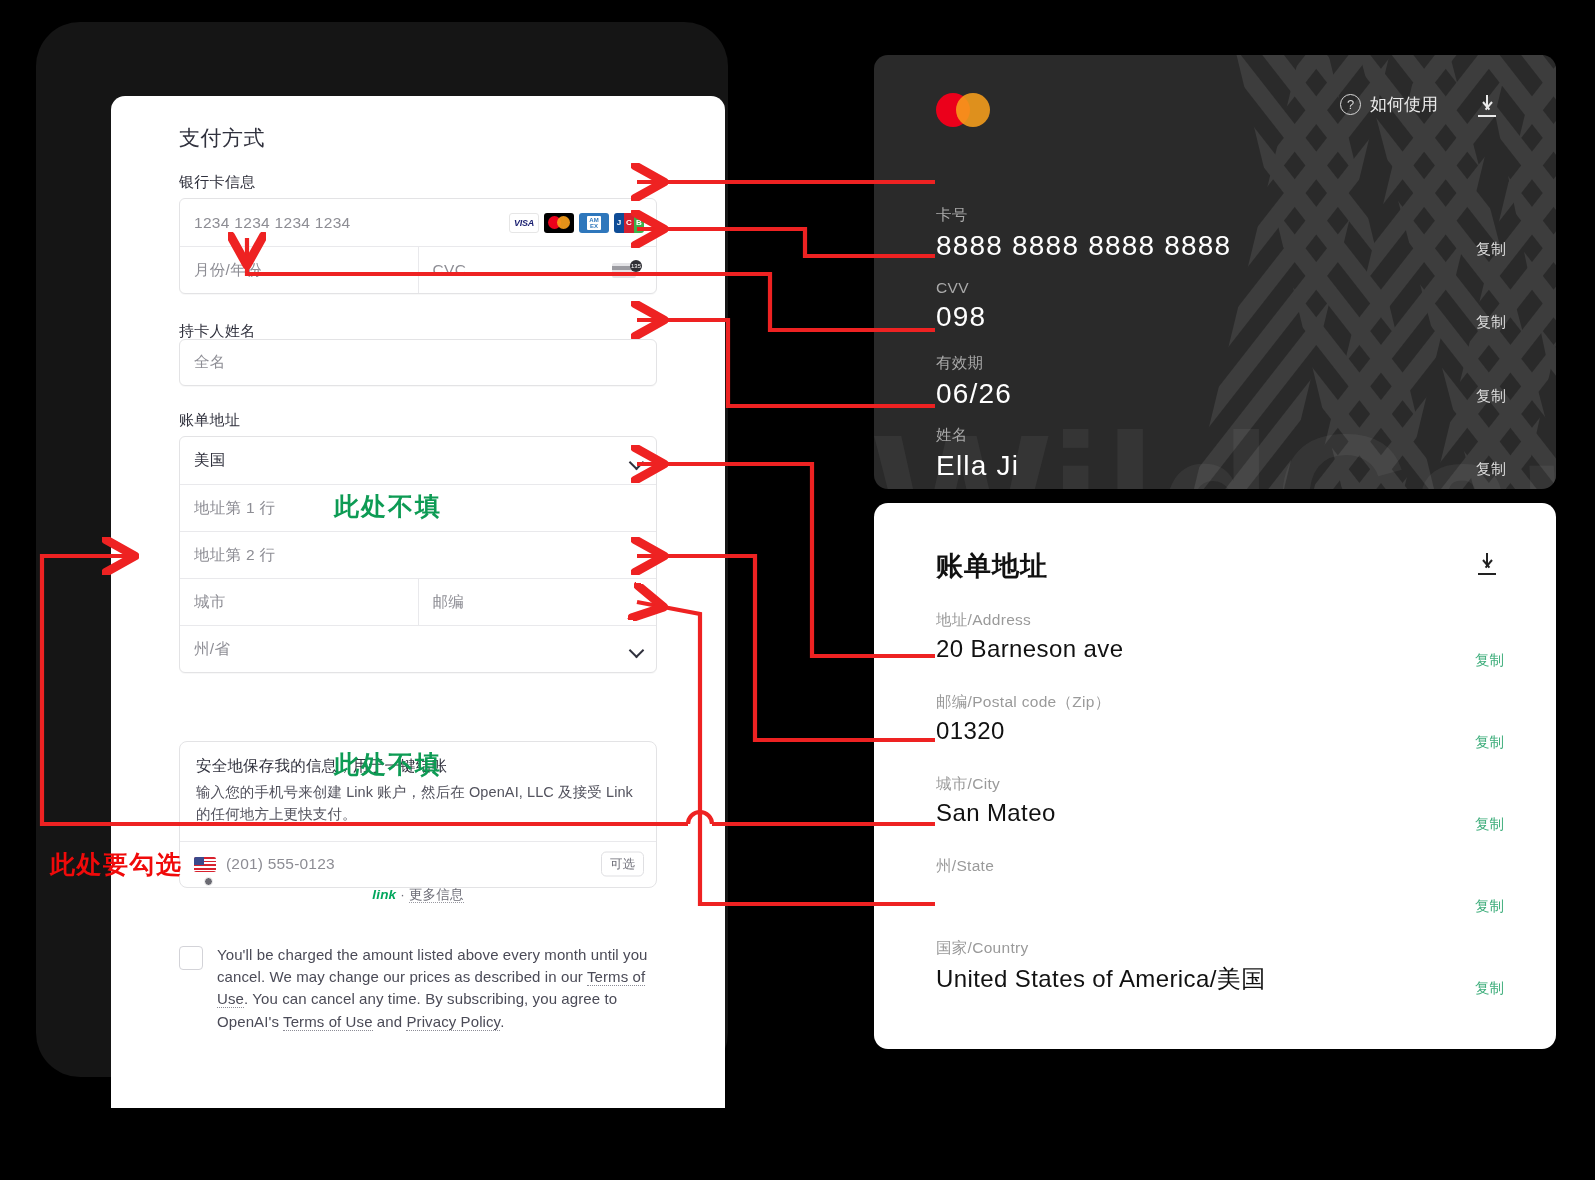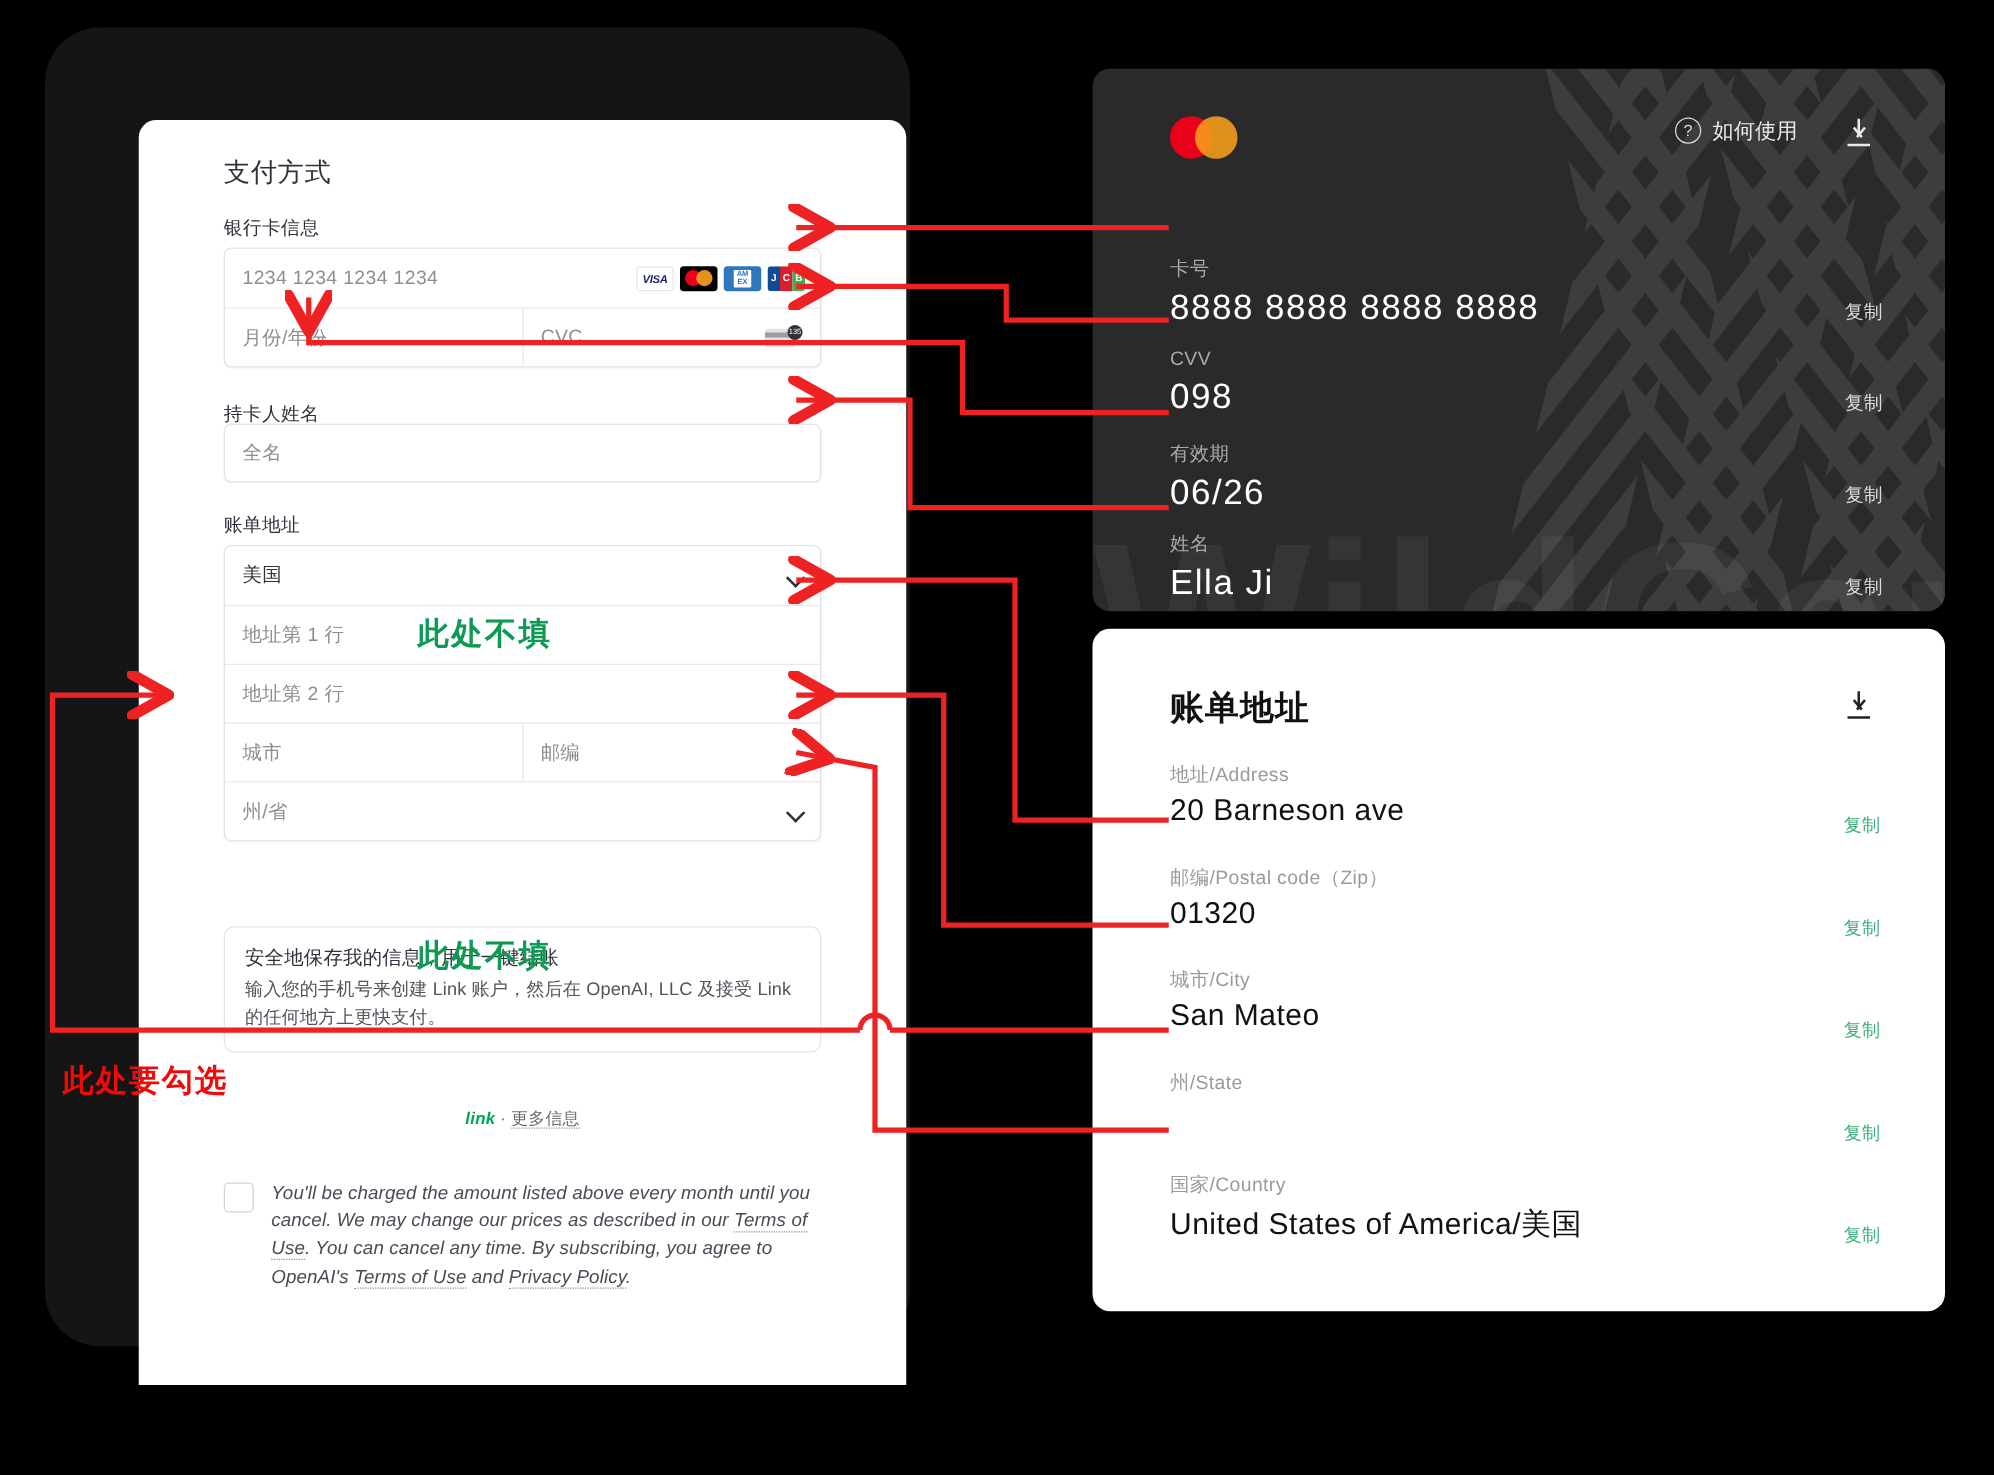--- a/index.html
+++ b/index.html
@@ -113,21 +113,21 @@
   .optional { position: absolute; right: 12px; top: 50%; transform: translateY(-50%);
               border: 1px solid #dfdfe2; border-radius: 5px; padding: 3px 8px; font-size: 12.5px; color: #6c6c76; }
   .link-foot { position: absolute; left: 68px; top: 790px; width: 478px; text-align: center;
                font-size: 13.5px; color: #6c6c76; letter-spacing: .2px; }
   .link-foot b { color: #00a65c; font-weight: bold; font-style: italic; }
   .link-foot u { text-decoration: none; border-bottom: 1px dotted #9a9aa2; }
 
   
   .terms { position: absolute; left: 68px; top: 848px; width: 500px; display: flex; gap: 14px; }
   .cbx { width: 24px; height: 24px; border: 1.5px solid #d3d3d8; border-radius: 4px; background: #fff; flex: none; margin-top: 2px; }
-  .terms-txt { font-size: 15px; color: #4b4b57; line-height: 1.48; letter-spacing: .1px; font-style: italic; }
+  .terms-txt { font-size: 15px; color: #4b4b57; line-height: 1.48; letter-spacing: .1px; }
   .terms-txt span { border-bottom: 1.5px dotted #8c8c96; }
 
   
   .wcard {
     position: absolute; left: 874px; top: 55px; width: 682px; height: 434px;
     background: #2a2a2a; border-radius: 14px; overflow: hidden;
   }
   .wc-stripes { position: absolute; inset: 0; overflow: hidden; }
   .wc-watermark {
     position: absolute; left: 0px; bottom: -104px; width: 100%;
@@ -260,20 +260,26 @@
             <span class="ph">州/省</span>
             <span class="chev"></span>
           </div>
         </div>
       </div>
 
       <div class="linkbox">
         <div class="top">
           <div class="link-h">安全地保存我的信息，用于一键结账</div>
           <div class="link-p">输入您的手机号来创建 Link 账户，然后在 OpenAI, LLC 及接受 Link 的任何地方上更快支付。</div>
+        </div>
+        <div class="phone">
+          <span class="flag"></span>
+          <span class="flag-dot"></span>
+          <span class="phone-num">(201) 555-0123</span>
+          <span class="optional">可选</span>
         </div>
       </div>
 
       <div class="link-foot">
         <b>link</b>
         <span>·</span>
         <u>更多信息</u>
       </div>
 
       <div class="terms">

